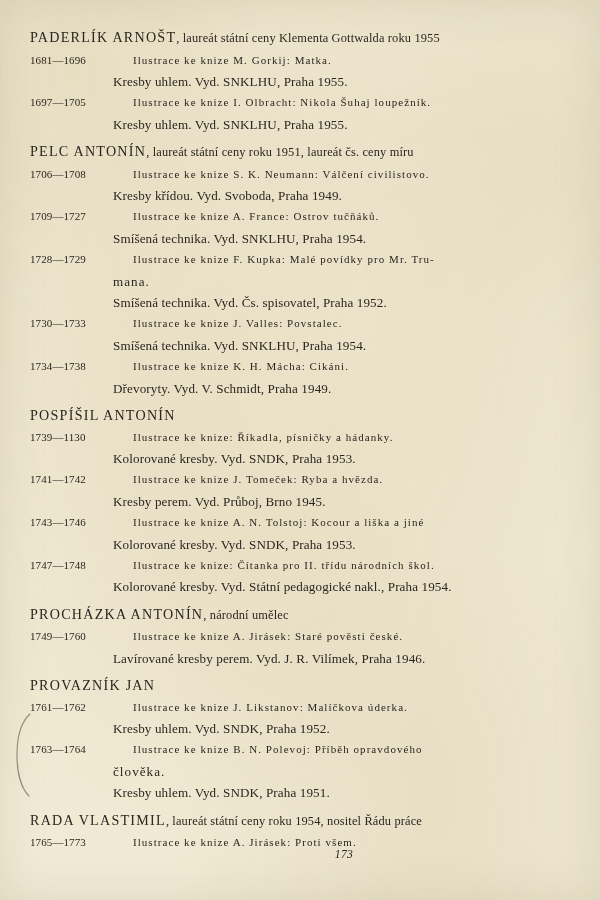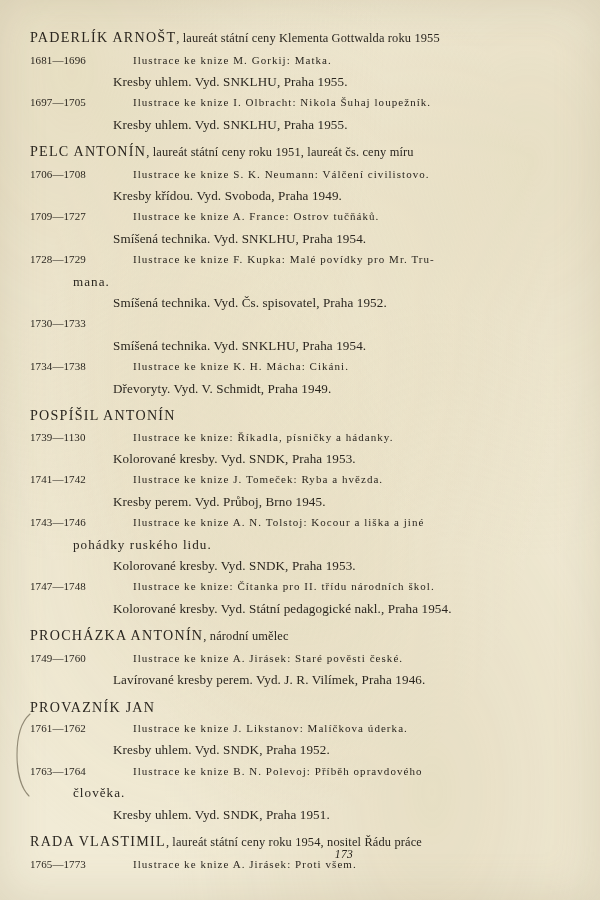--- a/index.html
+++ b/index.html
@@ -84,21 +84,21 @@
   }
   .entry-title {
     flex: 1 1 auto;
     letter-spacing: 1.05px;
     text-align: justify;
     text-justify: inter-word;
     margin-left: 20px;
   }
   .entry-title.nojust { text-align: left; }
   .entry-title-cont {
-    margin-left: 43px;
+    margin-left: 83px;
     font-size: 13.1px;
     line-height: 21.4px;
     letter-spacing: 1.05px;
   }
   .entry-technique {
     margin-left: 83px;
     font-size: 13.1px;
     line-height: 21.4px;
     letter-spacing: 0.12px;
     font-family: Liberation Serif, serif;
@@ -168,20 +168,21 @@
         <div class="entry-title-row">
           <span class="entry-num">1728—1729</span>
           <span class="entry-title">Ilustrace ke knize F. Kupka: Malé povídky pro Mr. Tru-</span>
         </div>
         <div class="entry-title-cont">mana.</div>
         <div class="entry-technique">Smíšená technika. Vyd. Čs. spisovatel, Praha 1952.</div>
       </div>
       <div class="entry">
         <div class="entry-title-row">
           <span class="entry-num">1730—1733</span>
+          <span class="entry-title nojust">Ilustrace ke knize J. Valles: Povstalec.</span>
         </div>
         <div class="entry-technique">Smíšená technika. Vyd. SNKLHU, Praha 1954.</div>
       </div>
       <div class="entry">
         <div class="entry-title-row">
           <span class="entry-num">1734—1738</span>
           <span class="entry-title nojust">Ilustrace ke knize K. H. Mácha: Cikáni.</span>
         </div>
         <div class="entry-technique">Dřevoryty. Vyd. V. Schmidt, Praha 1949.</div>
       </div>
@@ -198,21 +199,20 @@
           <span class="entry-num">1741—1742</span>
           <span class="entry-title nojust">Ilustrace ke knize J. Tomeček: Ryba a hvězda.</span>
         </div>
         <div class="entry-technique">Kresby perem. Vyd. Průboj, Brno 1945.</div>
       </div>
       <div class="entry">
         <div class="entry-title-row">
           <span class="entry-num">1743—1746</span>
           <span class="entry-title">Ilustrace ke knize A. N. Tolstoj: Kocour a liška a jiné</span>
         </div>
-        <div class="entry-title-cont">pohádky ruského lidu.</div>
         <div class="entry-technique">Kolorované kresby. Vyd. SNDK, Praha 1953.</div>
       </div>
       <div class="entry">
         <div class="entry-title-row">
           <span class="entry-num">1747—1748</span>
           <span class="entry-title">Ilustrace ke knize: Čítanka pro II. třídu národních škol.</span>
         </div>
         <div class="entry-technique">Kolorované kresby. Vyd. Státní pedagogické nakl., Praha 1954.</div>
       </div>
       <div class="artist-heading"><span class="artist-name">PROCHÁZKA ANTONÍN</span><span class="artist-qualifier">, národní umělec</span></div>

